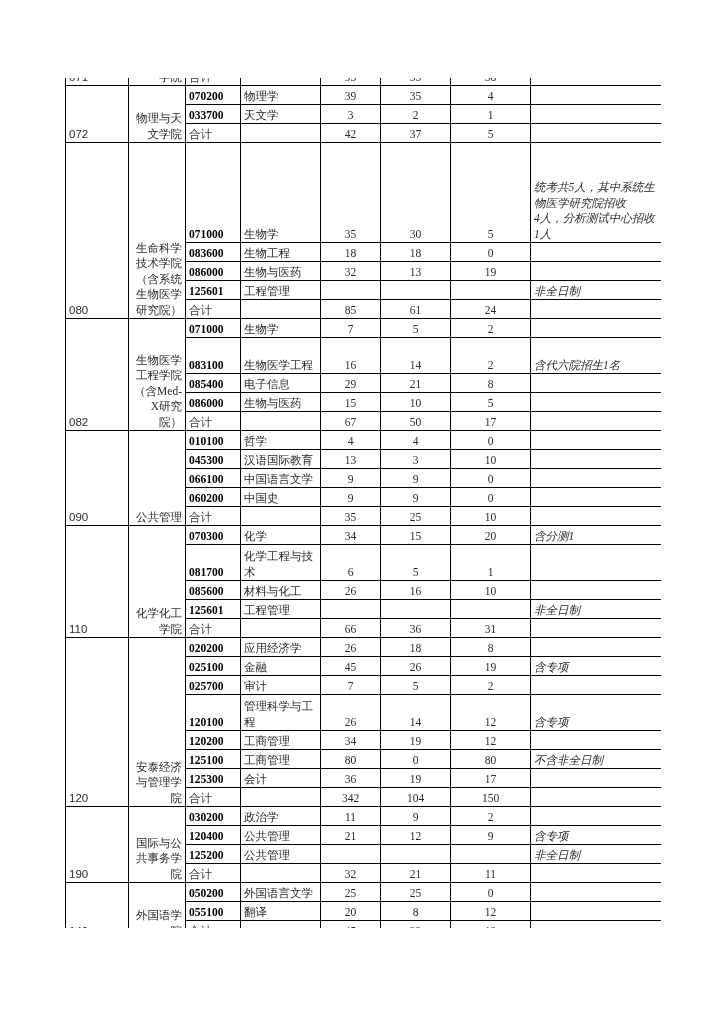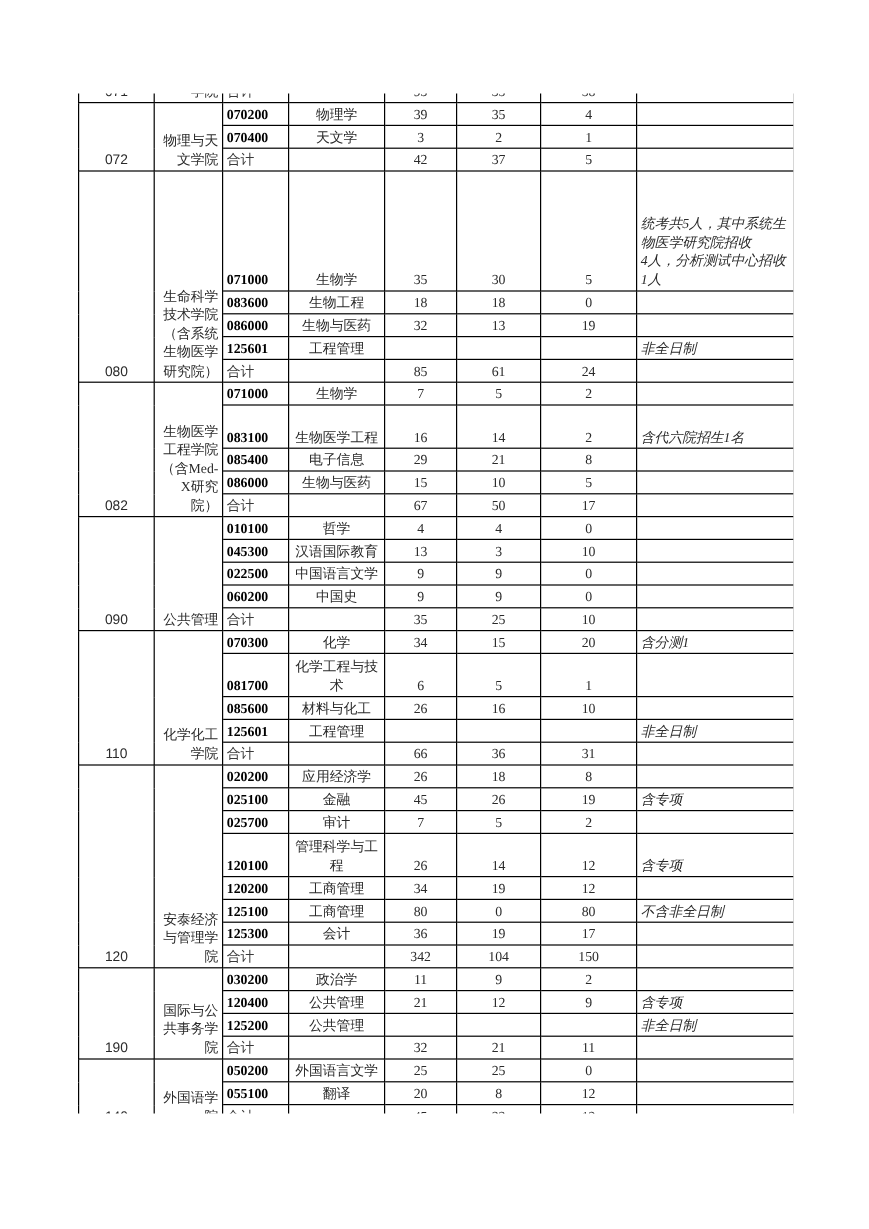--- a/index.html
+++ b/index.html
@@ -53,21 +53,21 @@
   col.c-dept    { width: 63px; }
   col.c-college { width: 57px; }
   col.c-code    { width: 55px; }
   col.c-major   { width: 80px; }
   col.c-total   { width: 60px; }
   col.c-a       { width: 70px; }
   col.c-b       { width: 80px; }
   col.c-remark  { width: 131px; }
 
   td.dept {
-    text-align: center;
+    text-align: left;
     vertical-align: bottom;
     font-family: "Liberation Sans", "DejaVu Sans", sans-serif;
     font-size: 11px;
     padding-bottom: 2px;
   }
   td.college {
     text-align: right;
     vertical-align: top;
     padding-top: 2px;
     line-height: 16px;
@@ -82,21 +82,21 @@
     padding-bottom: 2px;
   }
   td.code.sum {
     font-family: "Liberation Serif", "DejaVu Serif", serif;
     font-weight: normal;
     font-size: 11.5px;
     color: #3a3a3a;
     margin-left: 12px;
   }
   td.major {
-    text-align: center;
+    text-align: left;
     vertical-align: top;
     padding-top: 1px;
     line-height: 15px;
   }
   td.num {
     text-align: center;
     vertical-align: bottom;
     padding-bottom: 2px;
     font-size: 11.5px;
   }
@@ -140,21 +140,21 @@
             <td class="dept" rowspan="3">072</td>
             <td class="college" rowspan="3">物理与天文学院</td>
             <td class="code">070200</td>
             <td class="major">物理学</td>
             <td class="num">39</td>
             <td class="num">35</td>
             <td class="num">4</td>
             <td class="remark"></td>
           </tr>
           <tr>
-            <td class="code">070400</td>
+            <td class="code">033700</td>
             <td class="major">天文学</td>
             <td class="num">3</td>
             <td class="num">2</td>
             <td class="num">1</td>
             <td class="remark"></td>
           </tr>
           <tr>
             <td class="code sum">合计</td>
             <td class="major"></td>
             <td class="num">42</td>
@@ -258,21 +258,21 @@
           </tr>
           <tr>
             <td class="code">045300</td>
             <td class="major">汉语国际教育</td>
             <td class="num">13</td>
             <td class="num">3</td>
             <td class="num">10</td>
             <td class="remark"></td>
           </tr>
           <tr>
-            <td class="code">022500</td>
+            <td class="code">066100</td>
             <td class="major">中国语言文学</td>
             <td class="num">9</td>
             <td class="num">9</td>
             <td class="num">0</td>
             <td class="remark"></td>
           </tr>
           <tr>
             <td class="code">060200</td>
             <td class="major">中国史</td>
             <td class="num">9</td>

